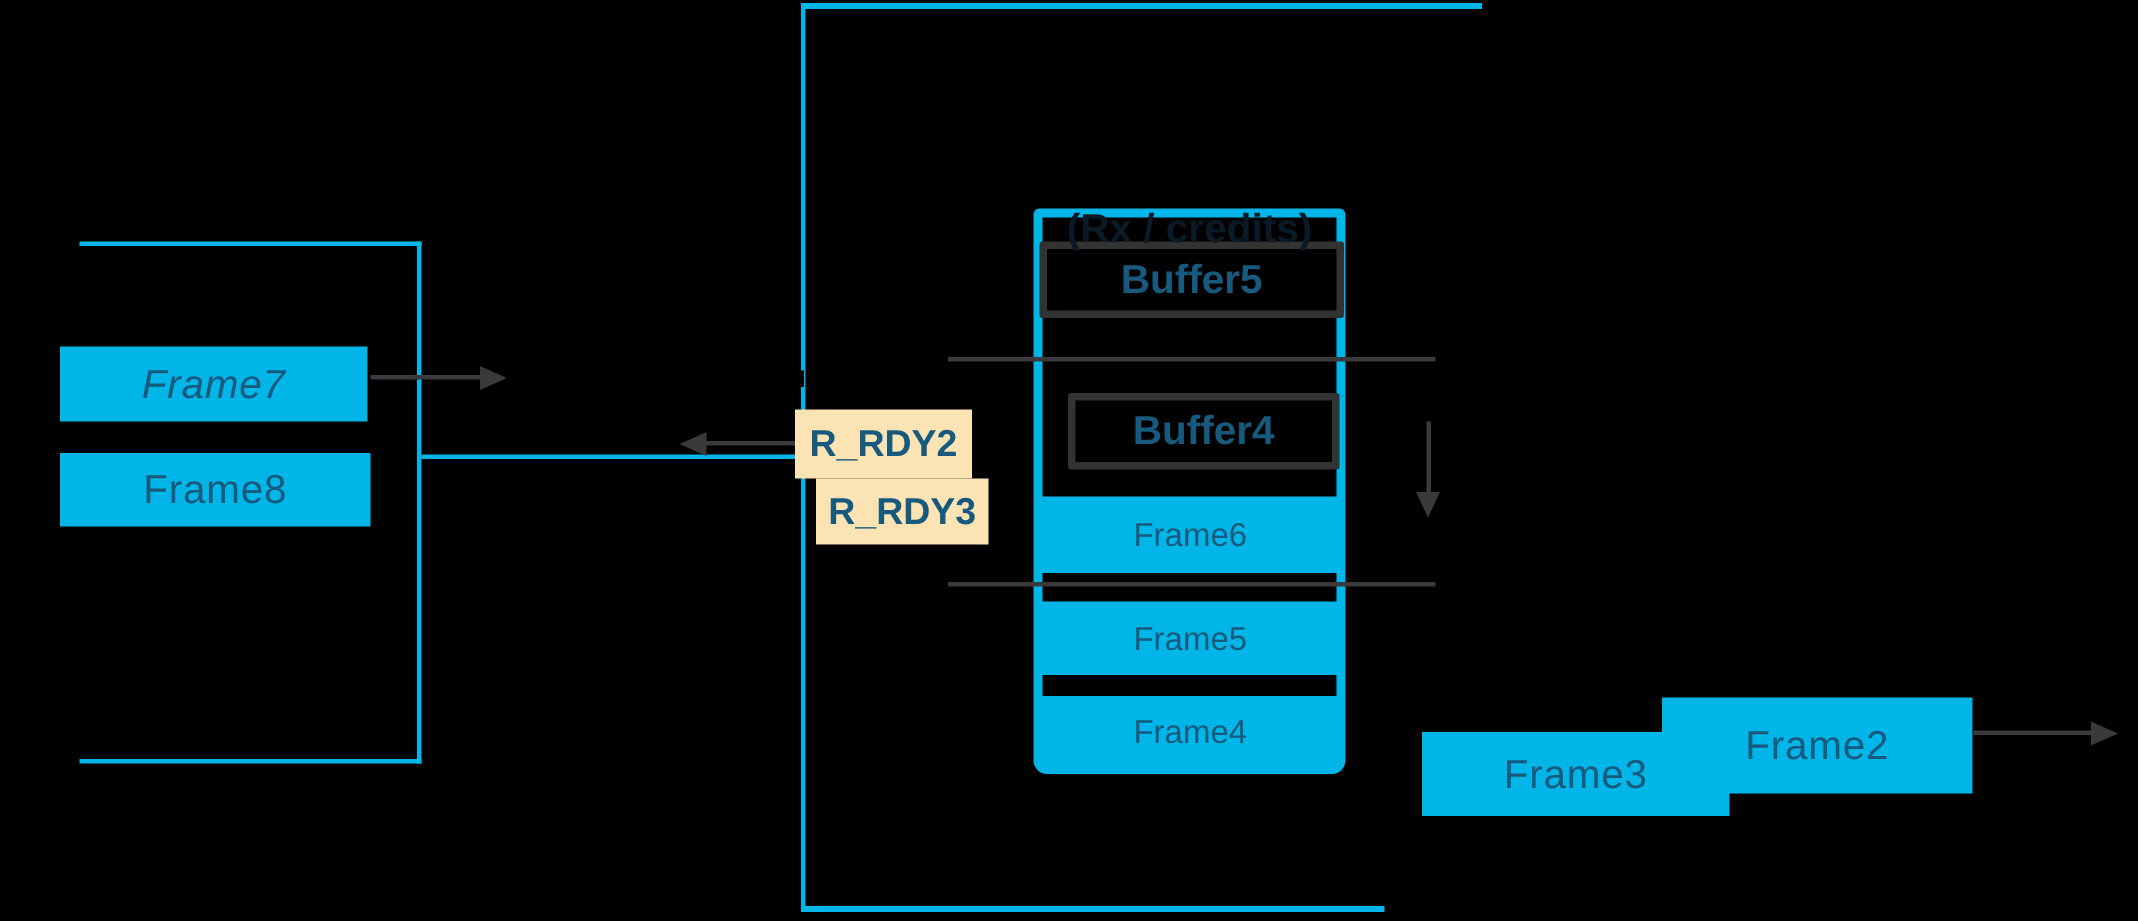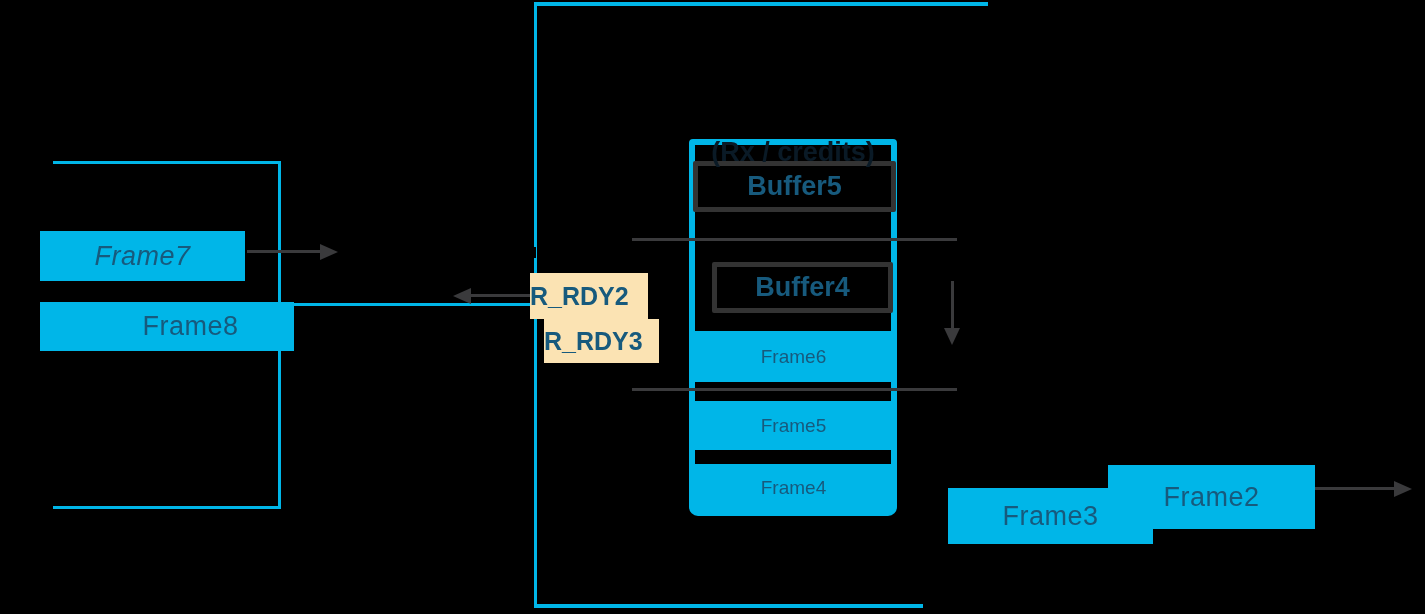--- a/index.html
+++ b/index.html
@@ -17,21 +17,21 @@
     z-index:1;
   }
   
   .frame{
     background:#00B6E8;color:#175A7D;
     display:flex;align-items:center;justify-content:center;
     font-size:27px;font-weight:normal;letter-spacing:0.5px;
     z-index:3;
   }
   .frame7{left:40px;top:231px;width:205px;height:50px;font-style:italic;}
-  .frame8{left:40px;top:302px;width:207px;height:49px;padding-left:47px;}
+  .frame8{left:40px;top:302px;width:207px;height:49px;}
   .frame3{left:948px;top:488px;width:205px;height:56px;z-index:3;}
   .frame2{left:1108px;top:465px;width:207px;height:64px;z-index:4;}
   
   .mid-left{left:534px;top:2px;width:3px;height:606px;z-index:1;}
   .mid-top{left:534px;top:2px;width:454px;height:4px;z-index:1;}
   .mid-bottom{left:534px;top:604px;width:389px;height:4px;z-index:1;}
   
   .connector{left:281px;top:303px;width:253px;height:3px;z-index:1;}
   
   .stack{
@@ -39,21 +39,21 @@
     border:6px solid #00B6E8;border-radius:4px 4px 9px 9px;
     box-sizing:border-box;background:transparent;z-index:2;
   }
   .slot-buffer{
     border:5px solid #333333;border-radius:2px;background:#000;
     color:#175A7D;font-size:27px;font-weight:bold;
     display:flex;align-items:center;justify-content:center;
     box-sizing:border-box;z-index:3;
   }
   .slot-frame{
-    background:#00B6E8;color:#175A7D;font-size:19px;
+    background:#00B6E8;color:#175A7D;font-size:22px;
     display:flex;align-items:center;justify-content:center;
     box-sizing:border-box;z-index:3;
   }
   .buffer5{left:693px;top:161px;width:203px;height:51px;}
   .buffer4{left:712px;top:262px;width:181px;height:51px;}
   .frame6{left:693px;top:331px;width:201px;height:51px;}
   .frame5{left:693px;top:401px;width:201px;height:49px;}
   .frame4{left:693px;top:464px;width:201px;height:48px;}
   
   .clipped-title{
@@ -67,21 +67,21 @@
   .crossline1{top:238px;}
   .crossline2{top:388px;}
   
   .arrow-shaft{background:#3A3A3C;z-index:4;}
   .head-right{width:0;height:0;border-top:8px solid transparent;border-bottom:8px solid transparent;border-left:18px solid #3A3A3C;z-index:4;}
   .head-left{width:0;height:0;border-top:8px solid transparent;border-bottom:8px solid transparent;border-right:18px solid #3A3A3C;z-index:4;}
   .head-down{width:0;height:0;border-left:8px solid transparent;border-right:8px solid transparent;border-top:17px solid #3A3A3C;z-index:4;}
   
   .credit{
     background:#FBE3B3;color:#175A7D;font-size:25px;font-weight:bold;
-    display:flex;align-items:center;z-index:5;
+    display:flex;align-items:center;justify-content:center;z-index:5;
   }
   .rrdy2{left:530px;top:273px;width:118px;height:46px;}
   .rrdy3{left:544px;top:319px;width:115px;height:44px;}
   
   .notch{left:530px;top:247px;width:6px;height:11px;background:#000;z-index:5;}
 </style>
 </head>
 <body>
 
 <div id="canvas">

